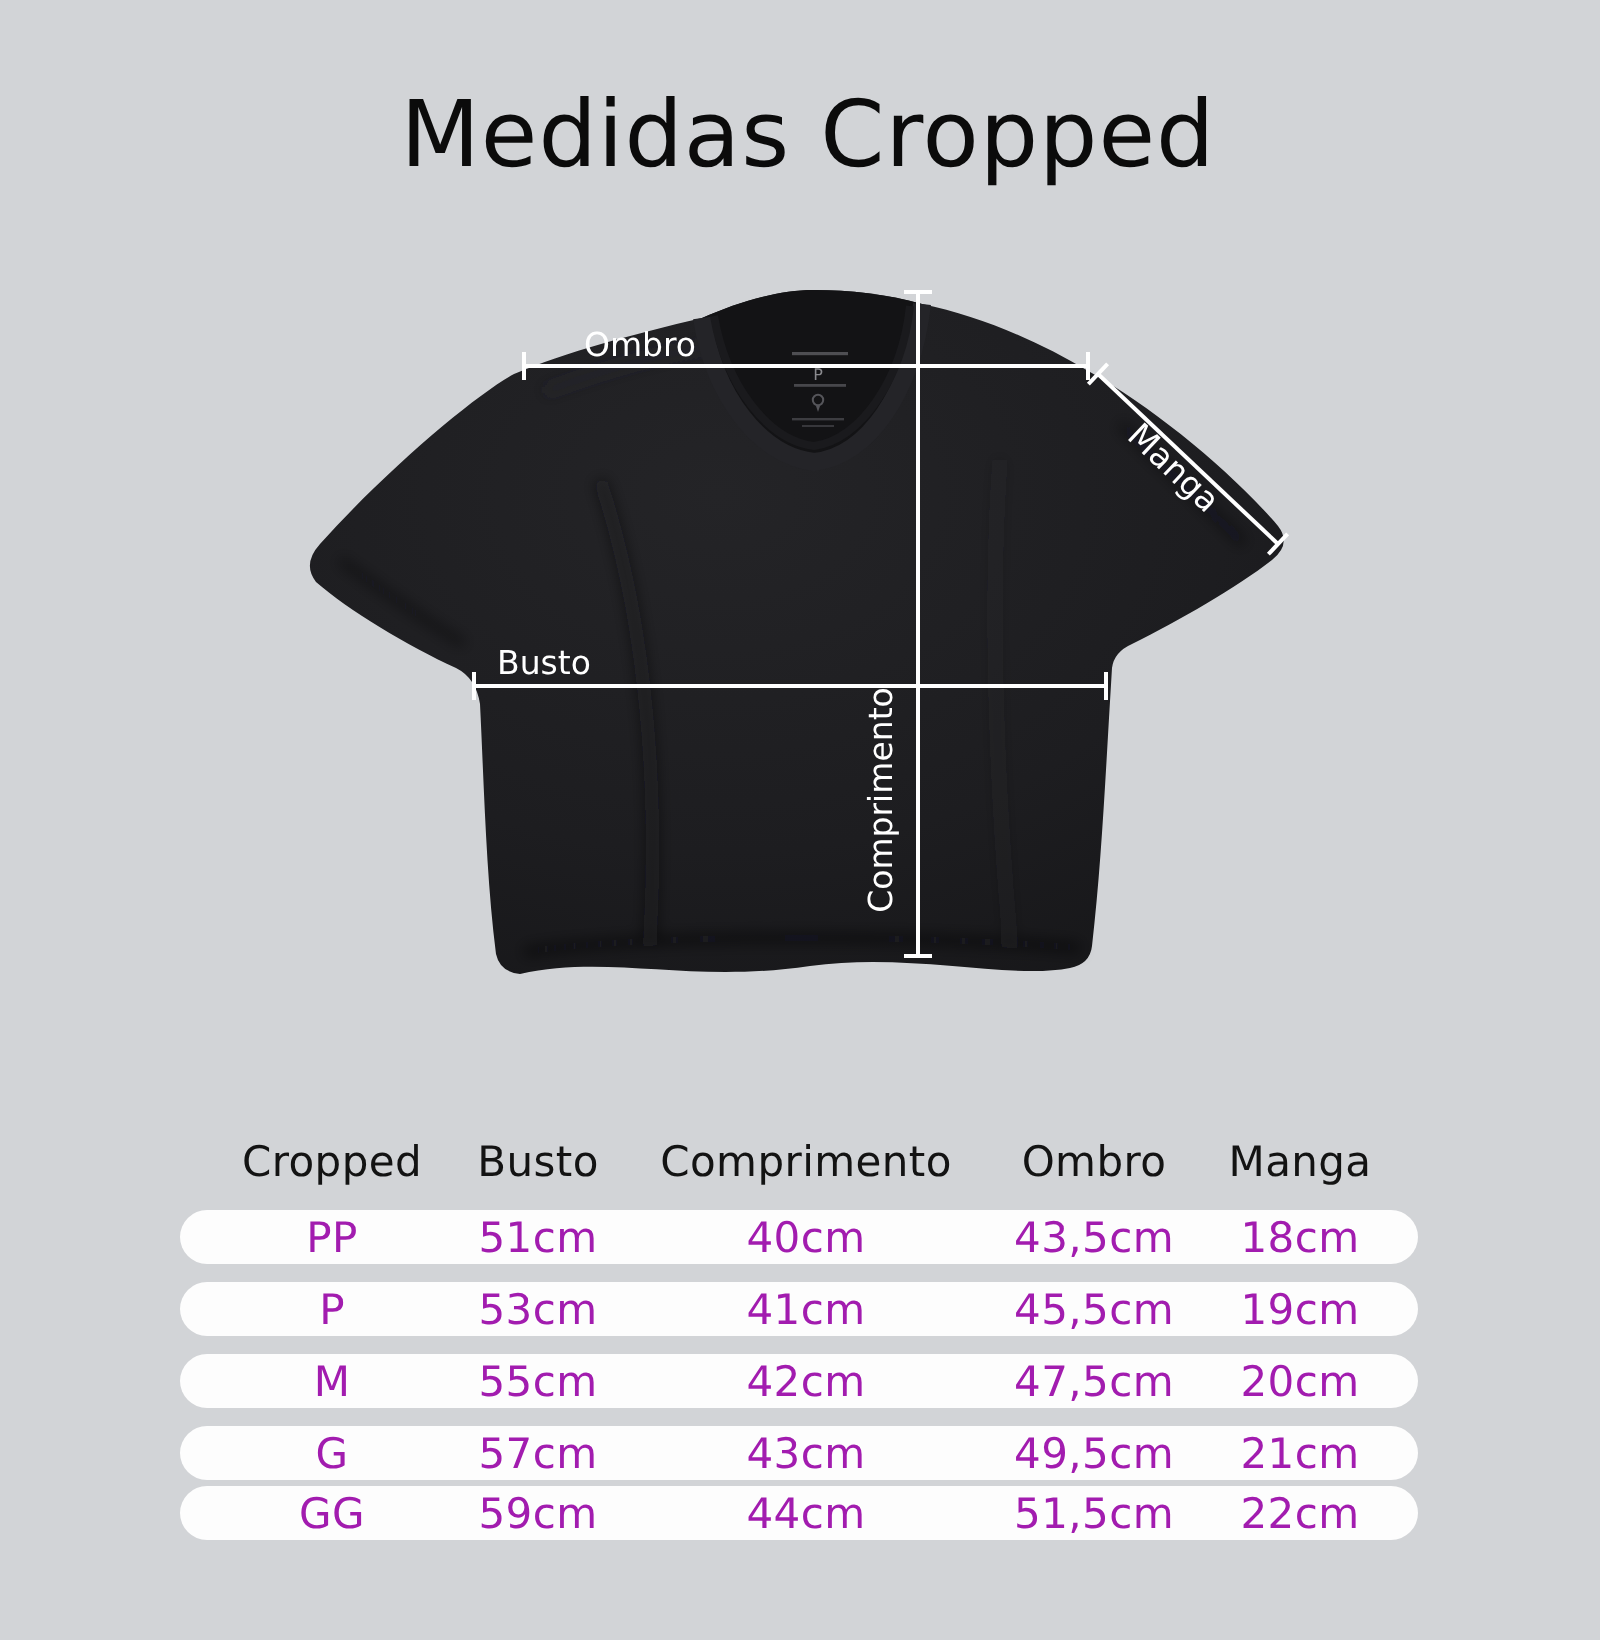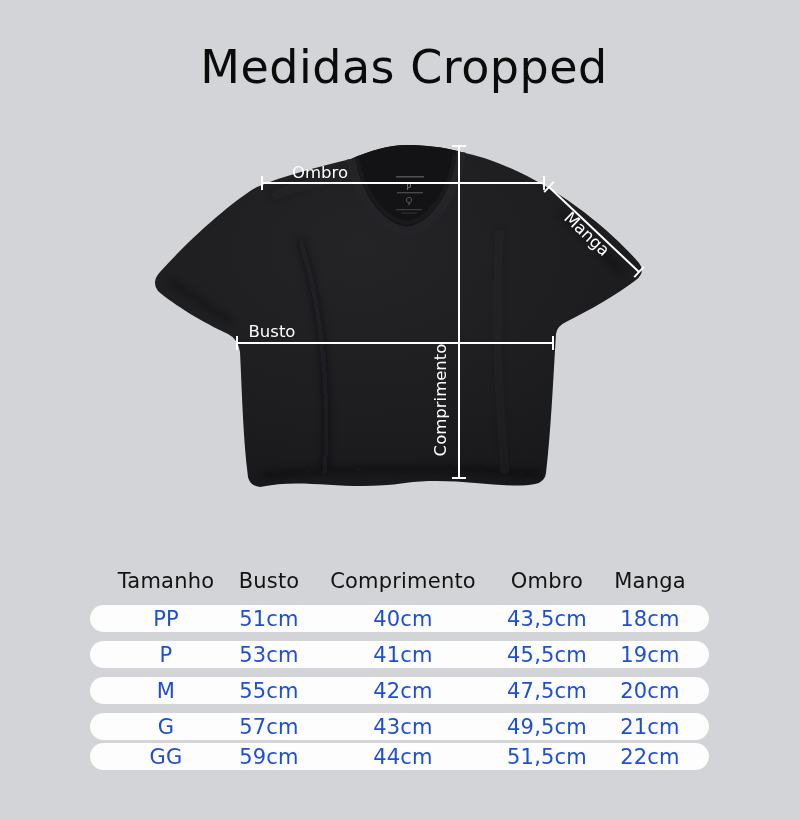--- a/index.html
+++ b/index.html
@@ -19,21 +19,21 @@
   
   .size-table{position:absolute;left:0;top:0;width:800px;}
   .t-row{position:absolute;left:90px;width:619px;height:27px;}
   .t-header{top:568px;height:26px;}
   .t-pill{background:#fdfdfd;border-radius:14px;}
   .r0{top:605px}.r1{top:641px}.r2{top:677px}.r3{top:713px}.r4{top:743px}
   .cell{
     position:absolute;top:0;height:100%;
     display:flex;align-items:center;justify-content:center;
     transform:translateX(-50%);
-    font-size:21px;color:#1d4ed8;letter-spacing:0.2px;white-space:nowrap;
+    font-size:21px;color:#a21caf;letter-spacing:0.2px;white-space:nowrap;
   }
   .c0{left:76px}.c1{left:179px}.c2{left:313px}.c3{left:457px}.c4{left:560px}
   .t-header .cell{color:#131313;}
   svg text{font-family:"DejaVu Sans","Liberation Sans",sans-serif;}
 </style>
 </head>
 <body>
 
 <h1 class="page-title">Medidas Cropped</h1>
 
@@ -124,21 +124,21 @@
   <g fill="#ffffff" font-size="16.5">
     <text x="320" y="178" text-anchor="middle">Ombro</text>
     <text x="583" y="238" text-anchor="middle" transform="rotate(43.5 583 238)">Manga</text>
     <text x="272" y="337" text-anchor="middle">Busto</text>
     <text x="446" y="400" text-anchor="middle" transform="rotate(-90 446 400)">Comprimento</text>
   </g>
 </svg>
 
 <div class="size-table">
   <div class="t-row t-header">
-    <span class="cell c0">Tamanho</span>
+    <span class="cell c0">Cropped</span>
     <span class="cell c1">Busto</span>
     <span class="cell c2">Comprimento</span>
     <span class="cell c3">Ombro</span>
     <span class="cell c4">Manga</span>
   </div>
 
   <div class="t-row t-pill r0">
     <span class="cell c0">PP</span>
     <span class="cell c1">51cm</span>
     <span class="cell c2">40cm</span>

